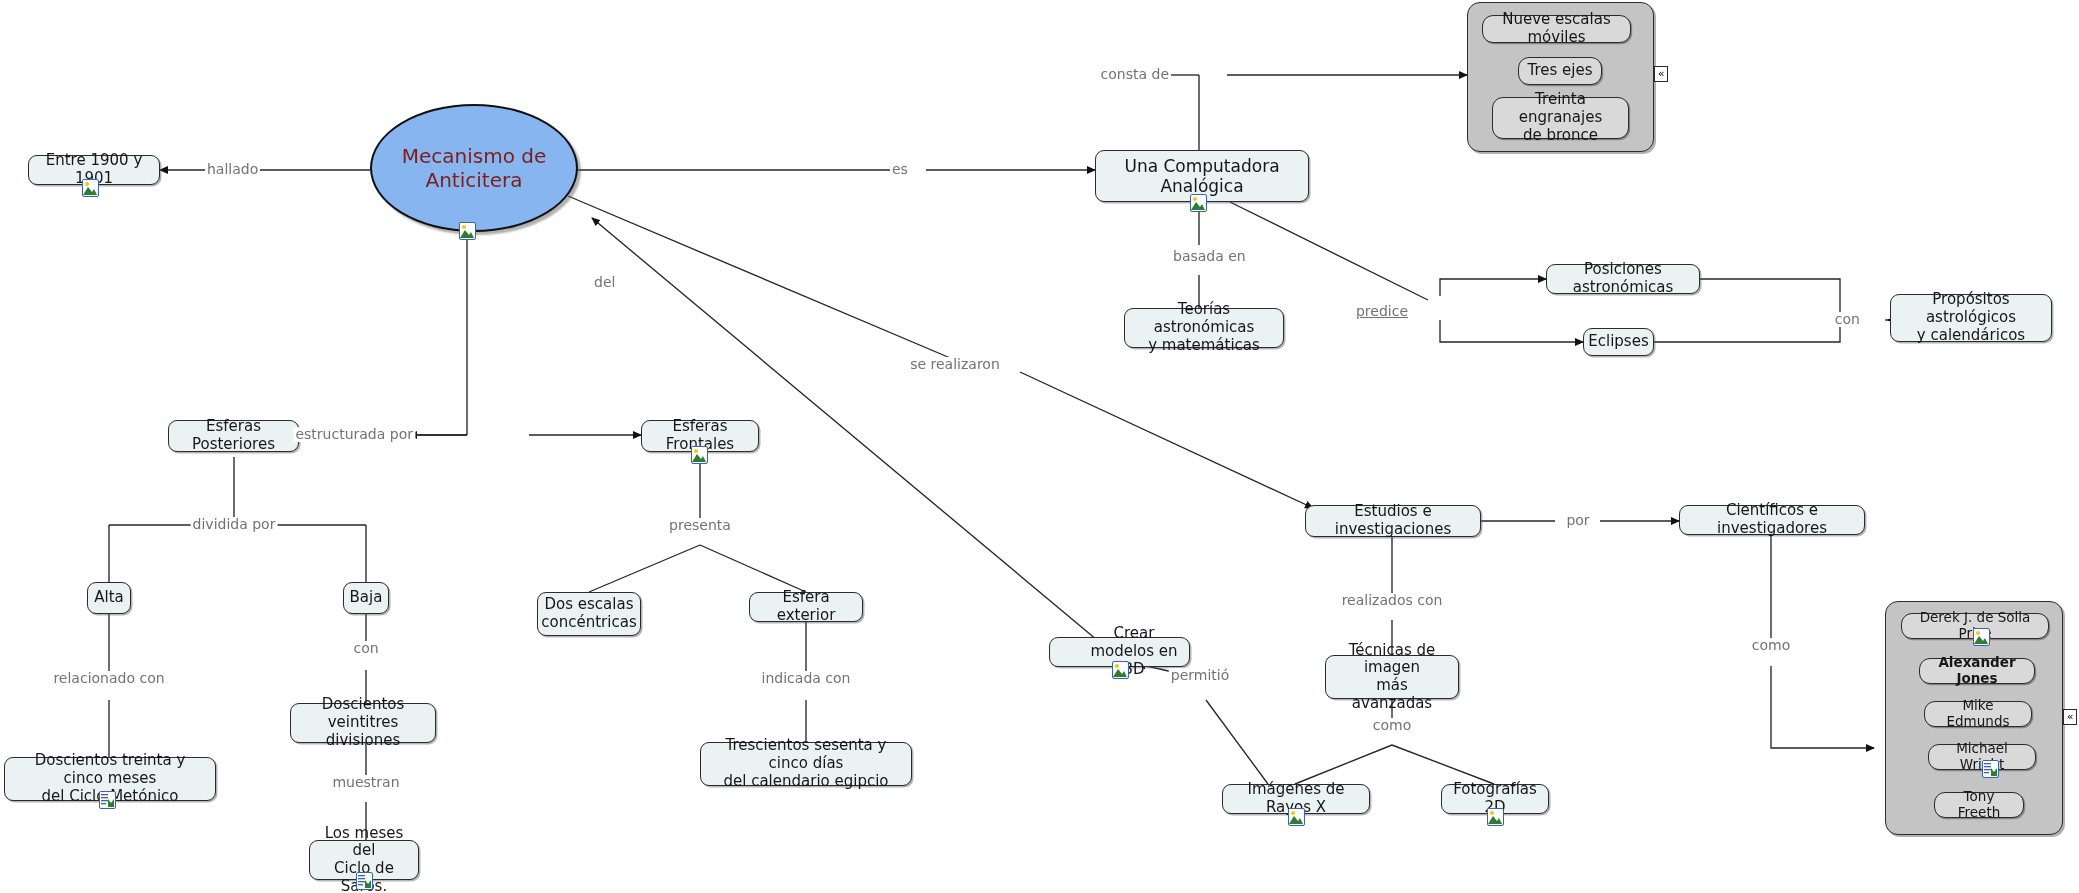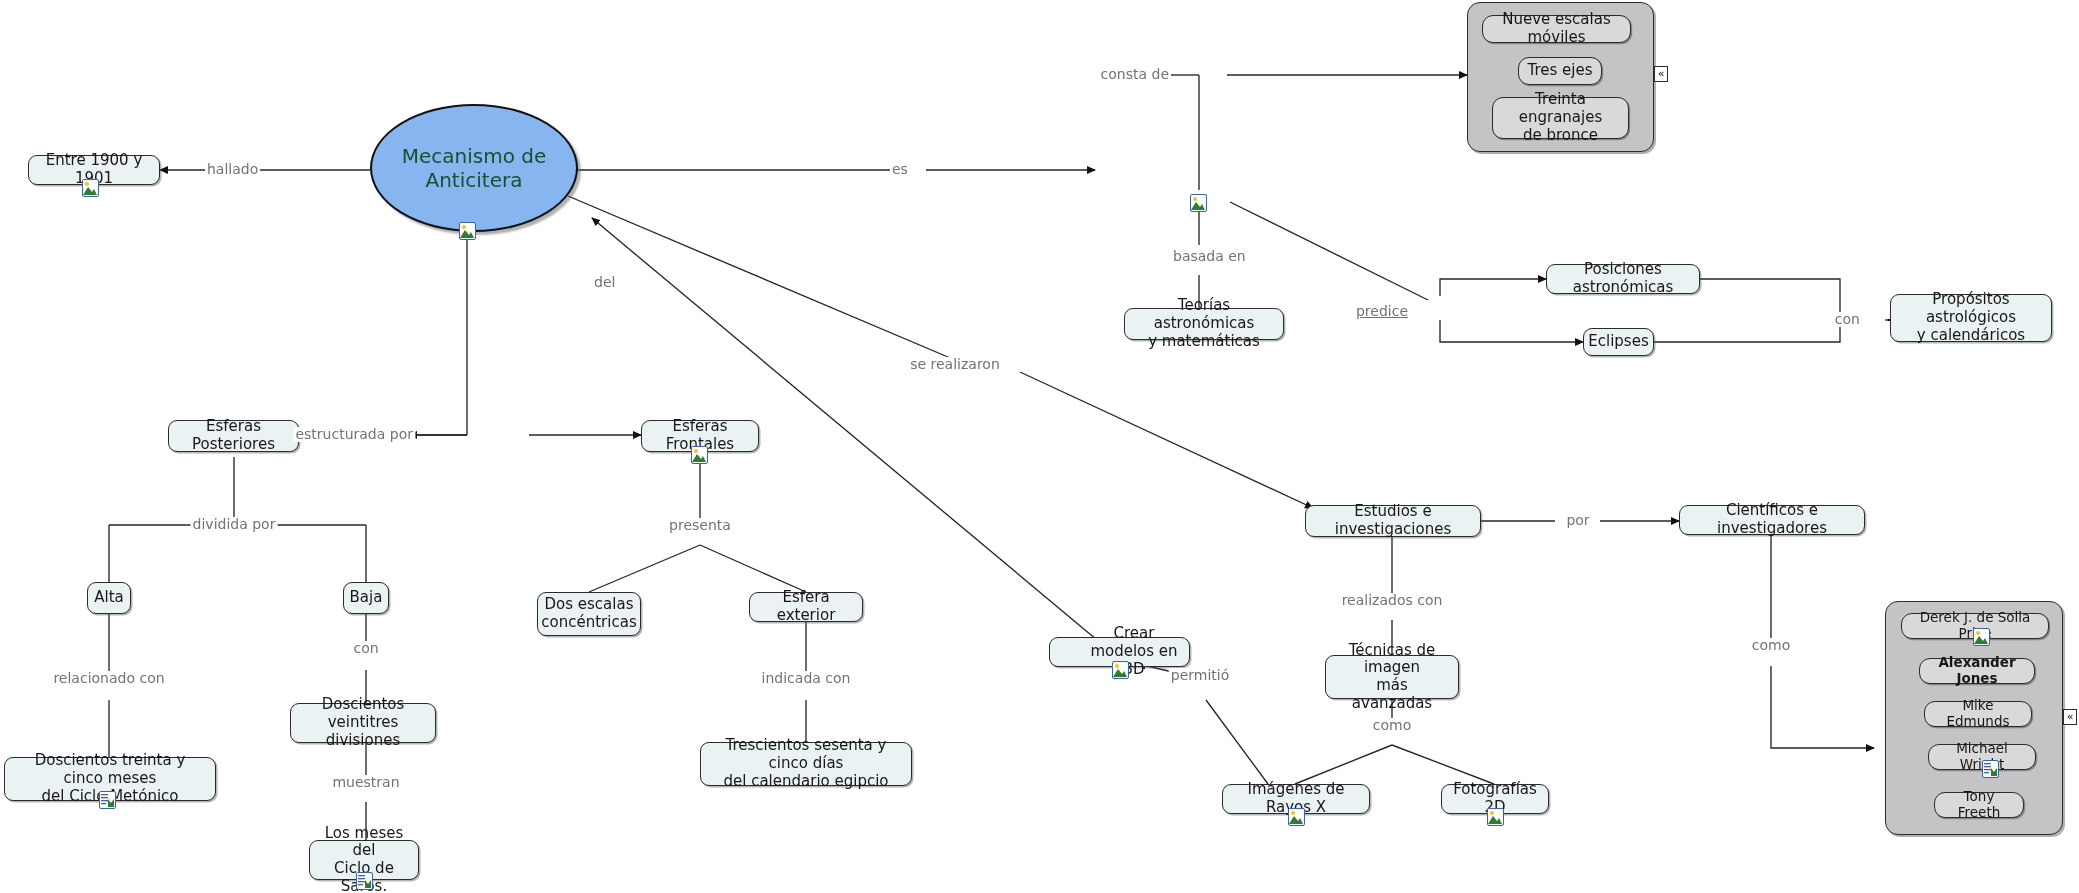--- a/index.html
+++ b/index.html
@@ -33,21 +33,21 @@
   }
 
   
   .root{
     position:absolute;
     background:#86b5ef;
     border:2.2px solid #111;
     border-radius:50%;
     display:flex;align-items:center;justify-content:center;
     text-align:center;
-    font-size:20px;color:#14532d;line-height:1.2;
+    font-size:20px;color:#7f1d1d;line-height:1.2;
     box-shadow:3px 3px 2px rgba(100,100,100,.5);
   }
 
   
   .group{
     position:absolute;
     background:#c4c4c4;
     border:1.3px solid #2b2b2b;
     border-radius:13px;
     box-shadow:2px 2px 0 rgba(80,80,80,.45);
@@ -316,29 +316,30 @@
 
   <div class="node" style="left:28px;top:155px;width:132px;height:30px;">Entre 1900 y 1901</div>
   <span class="resicon" style="left:82px;top:179px;">
     <svg width="14" height="15" viewBox="0 0 14 15">
         <rect x="0" y="0" width="14" height="15" fill="#fff"></rect>
         <circle cx="4" cy="4" r="2" fill="#f5c518"></circle>
         <path d="M0 15 L5 7 L9 12 L11 9 L14 15 z" fill="#2e7d32"></path>
       </svg>
   </span>
 
+  <div class="node" style="left:1095px;top:150px;width:214px;height:52px;font-size:17px;">Una Computadora Analógica</div>
   <span class="resicon" style="left:1190px;top:194px;">
     <svg width="14" height="15" viewBox="0 0 14 15">
         <rect x="0" y="0" width="14" height="15" fill="#fff"></rect>
         <circle cx="4" cy="4" r="2" fill="#f5c518"></circle>
         <path d="M0 15 L5 7 L9 12 L11 9 L14 15 z" fill="#2e7d32"></path>
       </svg>
   </span>
 
-  <div class="node" style="left:1124px;top:308px;width:160px;height:32px;">
+  <div class="node" style="left:1124px;top:308px;width:160px;height:40px;">
     <span style="white-space:pre-line;">Teorías astronómicas
 y matemáticas</span>
   </div>
 
   <div class="node" style="left:1546px;top:264px;width:154px;height:30px;">Posiciones astronómicas</div>
 
   <div class="node" style="left:1583px;top:328px;width:71px;height:28px;">Eclipses</div>
 
   <div class="node" style="left:1890px;top:294px;width:162px;height:48px;">
     <span style="white-space:pre-line;">Propósitos astrológicos

